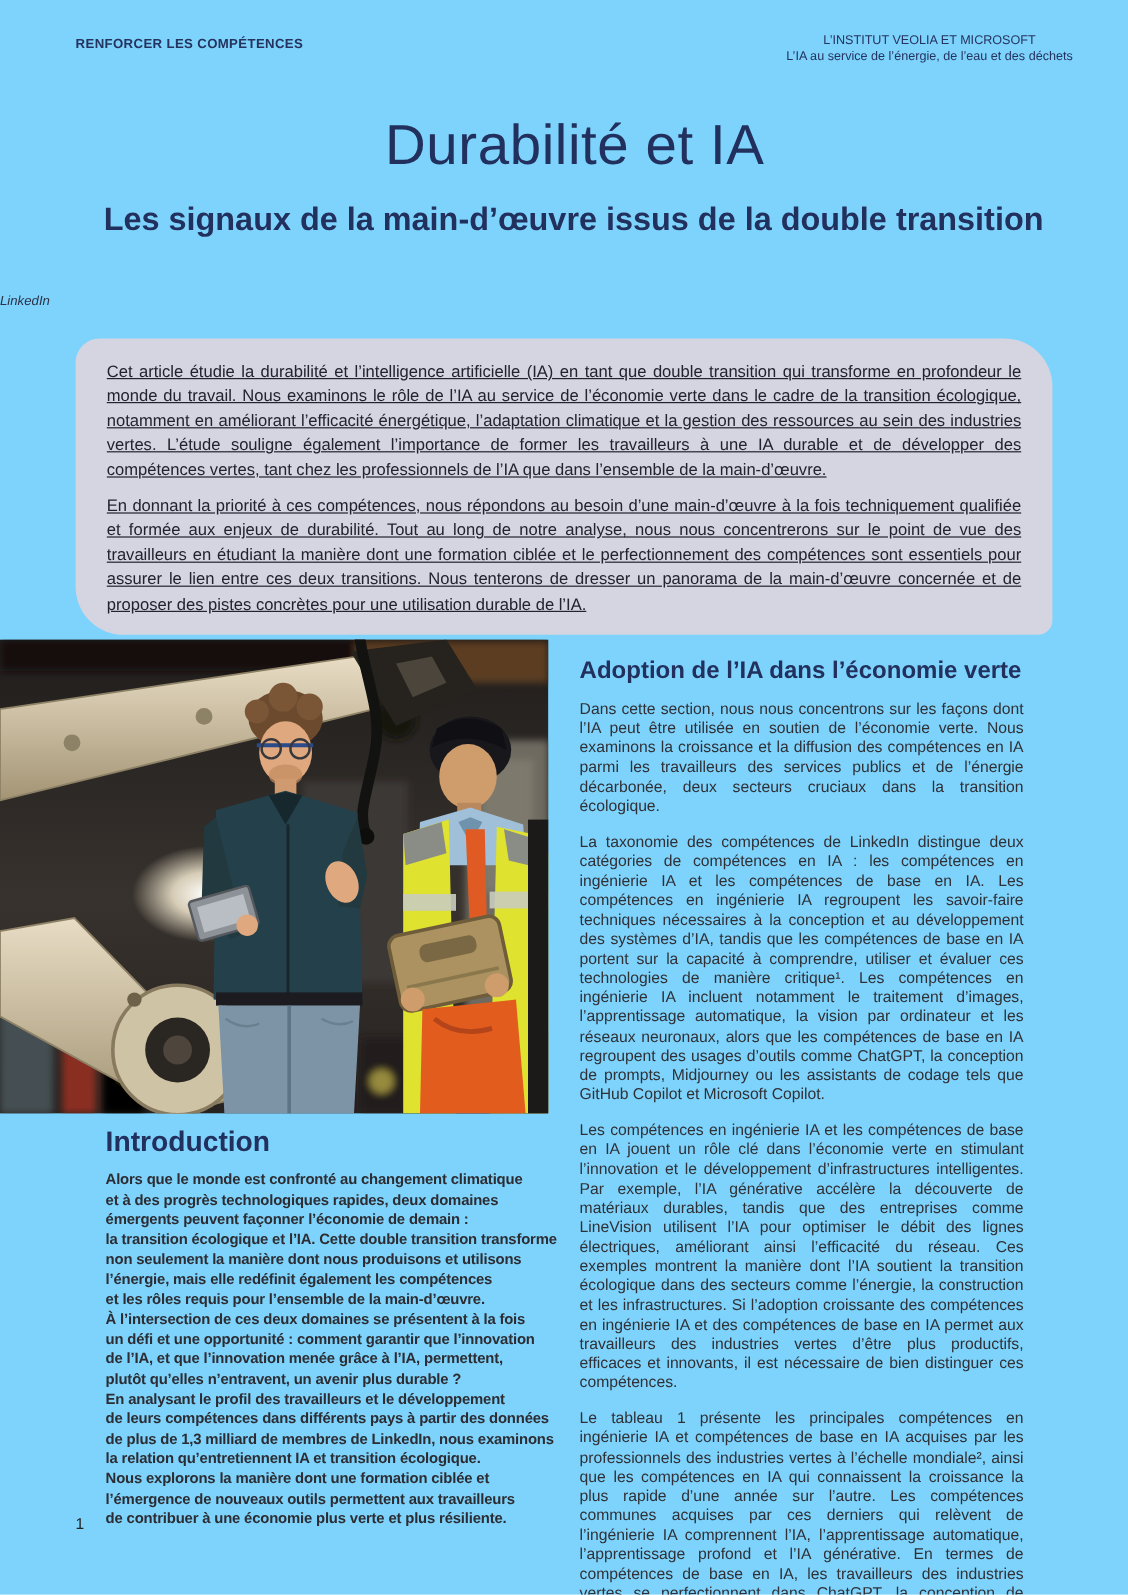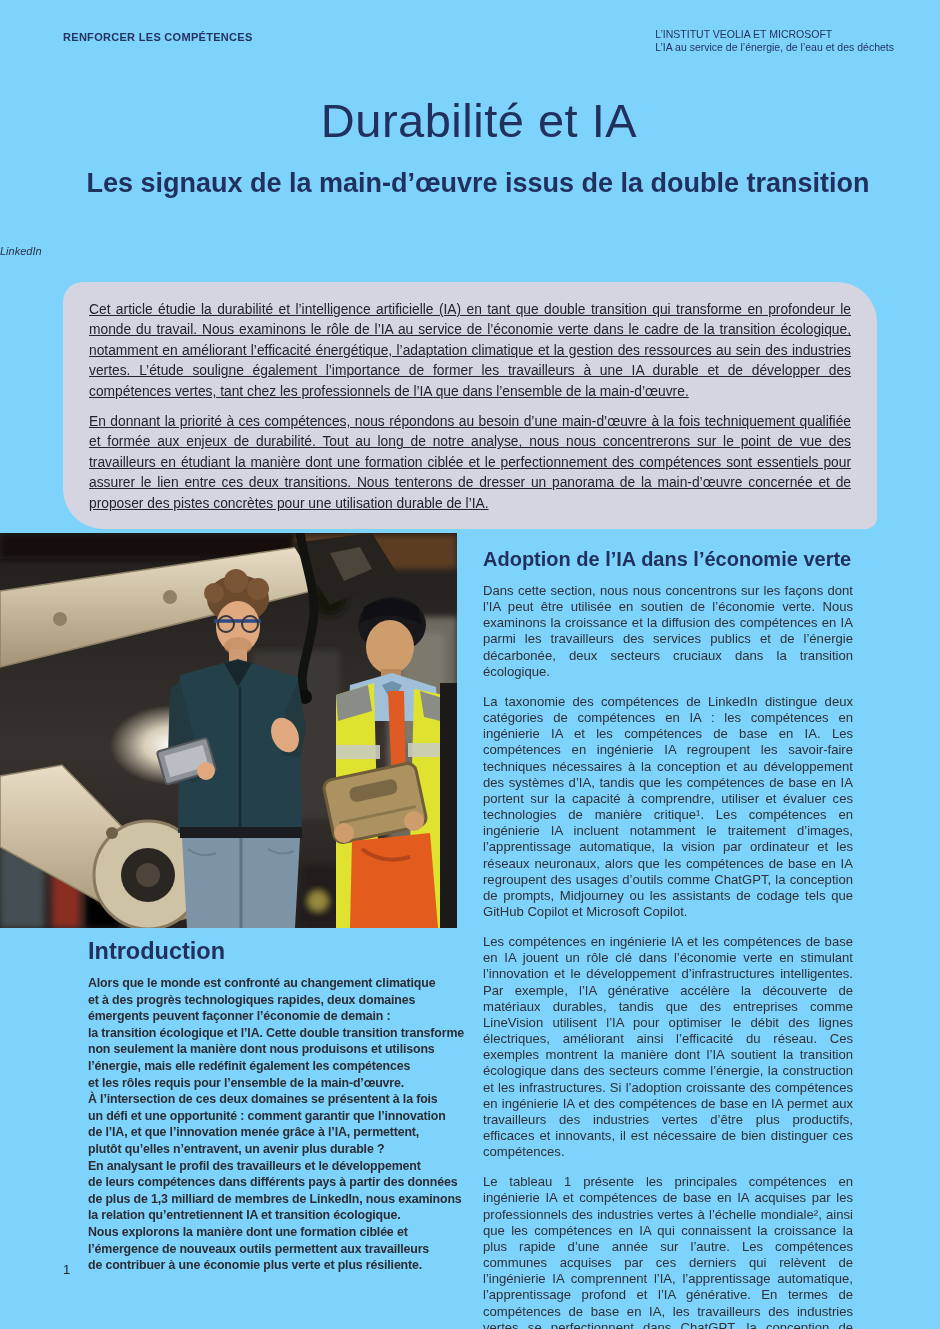--- a/index.html
+++ b/index.html
@@ -8,21 +8,21 @@
     font-family:"Liberation Sans", sans-serif; overflow:hidden;
     color:#303036;
     padding-left:16px;
   }
   
   .hdr-left {
     position:absolute; left:63px; top:31px;
     font-size:11px; font-weight:bold; letter-spacing:.3px; color:#25335f;
   }
   .hdr-right {
-    position:absolute; right:62px; top:28px; text-align:left;
+    position:absolute; right:62px; top:28px; text-align:center;
     font-size:10.5px; line-height:13px; color:#25335f;
   }
   
   .title {
     position:absolute; left:0; top:92px; width:100%; margin:1px;
     text-align:center; font-size:47px; font-weight:300; letter-spacing:.5px;
     color:#22305e;
   }
   .subtitle {
     position:absolute; left:0; top:168px; width:100%;

